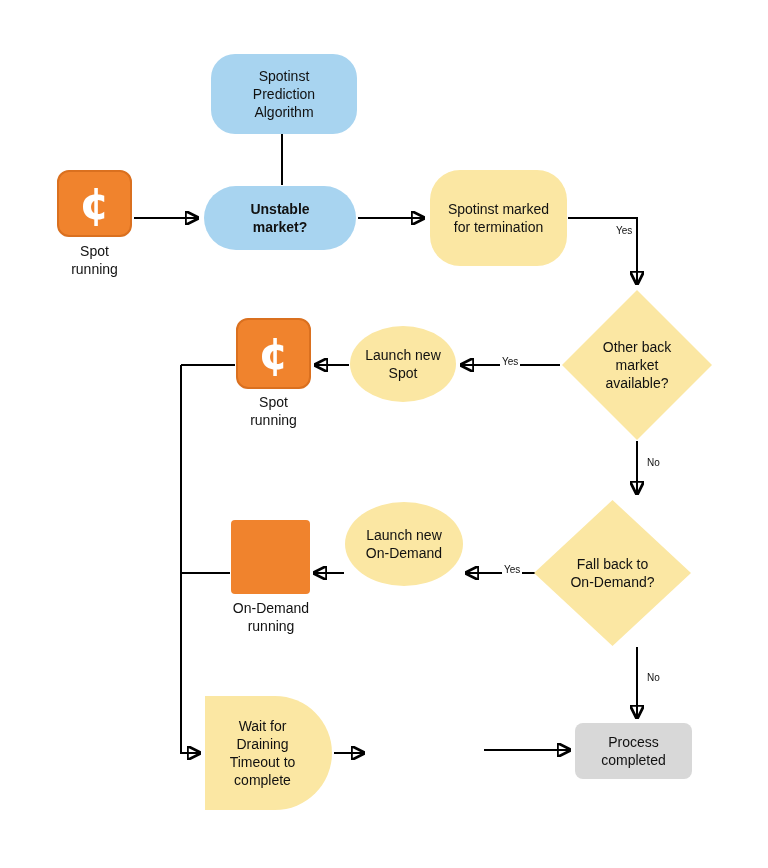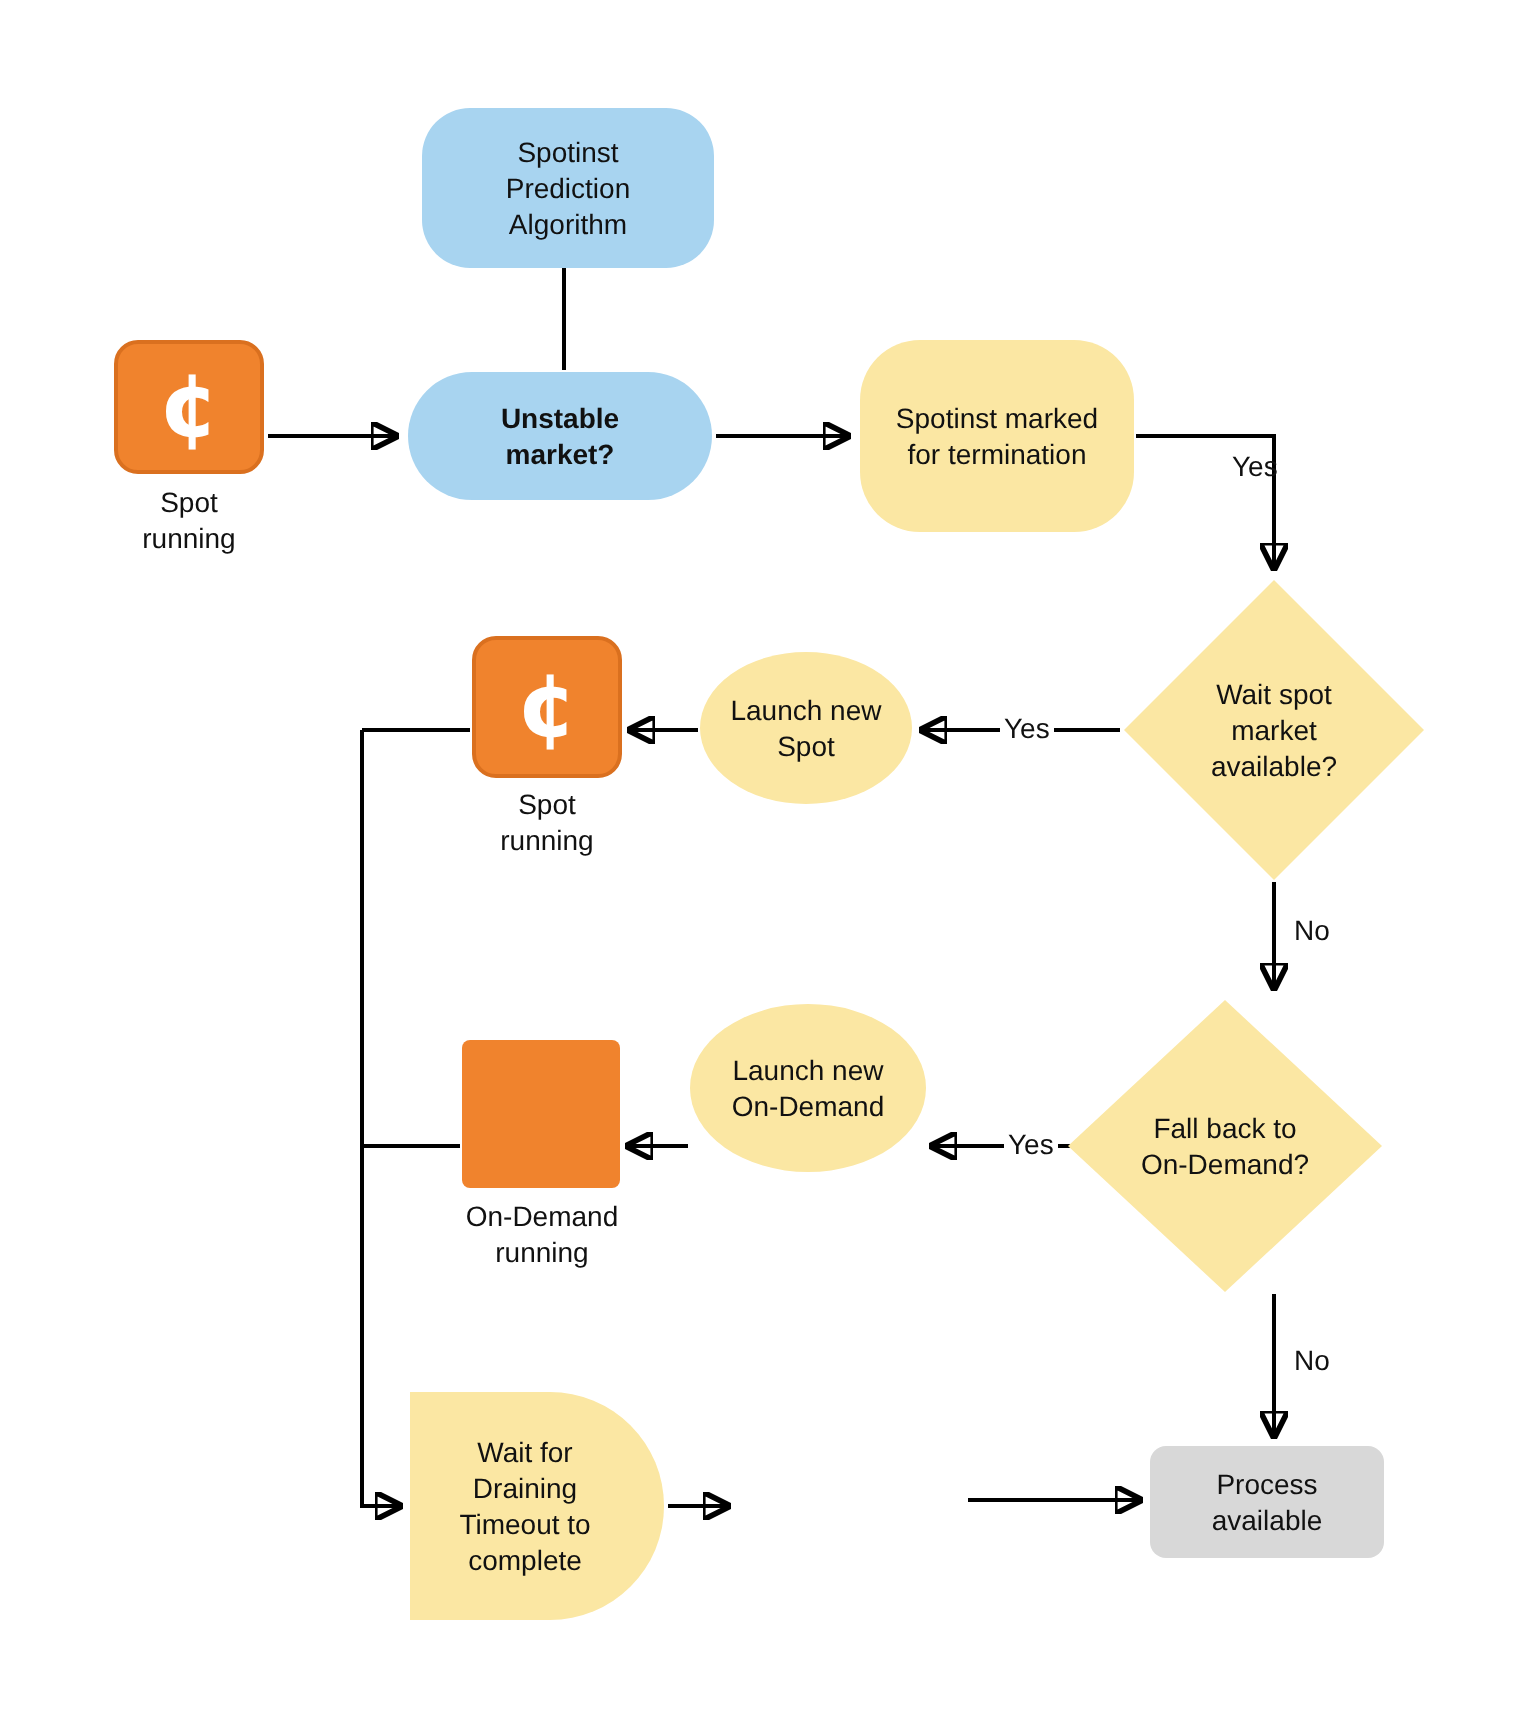--- a/index.html
+++ b/index.html
@@ -22,21 +22,21 @@
   .diamond { clip-path:polygon(50% 0,100% 50%,50% 100%,0 50%); }
   .delay   { border-radius:0 57px 57px 0; }
 
   .icon { position:absolute; background:var(--orange); border:2px solid var(--orangeborder);
           border-radius:12px; display:flex; align-items:center; justify-content:center; z-index:1; }
   .icon .glyph { color:#fff; font-weight:800; font-size:44px; font-family:"DejaVu Sans", sans-serif; line-height:1; }
   .plain-square { position:absolute; background:var(--orange); border-radius:4px; z-index:1; }
 
   .node-label { position:absolute; text-align:center; font-size:14px; line-height:1.25; z-index:1; }
 
-  .edge-label { position:absolute; font-size:14px; z-index:3; padding:0 2px; }
+  .edge-label { position:absolute; font-size:10px; z-index:3; padding:0 2px; }
   .edge-label.onwire { background:#fff; }
 </style>
 </head>
 <body>
 
 <div id="canvas">
 
   <svg class="wires" width="768" height="868">
     <defs>
       <marker id="arrow" viewBox="0 0 10 10" refX="9" refY="5" markerWidth="7" markerHeight="7" orient="auto-start-reverse">
@@ -64,40 +64,40 @@
 
   <div class="icon" style="left:57px; top:170px; width:75px; height:67px;">
     <span class="glyph">¢</span>
   </div>
   <div class="node-label" style="left:57px; top:243px; width:75px;">Spot running</div>
 
   <div class="shape blue pill" style="left:204px; top:186px; width:152px; height:64px; padding:0 22px;font-weight:bold;">Unstable market?</div>
 
   <div class="shape yellow" style="left:430px; top:170px; width:137px; height:96px; border-radius:30px; padding:0 14px;text-align:center;">Spotinst marked for termination</div>
 
-  <div class="shape yellow diamond" style="left:562px; top:290px; width:150px; height:150px; padding:0 28px;">Wait spot market available?</div>
+  <div class="shape yellow diamond" style="left:562px; top:290px; width:150px; height:150px; padding:0 28px;">Other back market available?</div>
 
   <div class="shape yellow ellipse" style="left:350px; top:326px; width:106px; height:76px; padding:0 12px;">Launch new Spot</div>
 
   <div class="icon" style="left:236px; top:318px; width:75px; height:71px;">
     <span class="glyph">¢</span>
   </div>
   <div class="node-label" style="left:236px; top:394px; width:75px;">Spot running</div>
 
   <div class="shape yellow diamond" style="left:534px; top:500px; width:157px; height:146px; padding:0 30px;">Fall back to On-Demand?</div>
 
   <div class="shape yellow ellipse" style="left:345px; top:502px; width:118px; height:84px; padding:0 10px;">Launch new On-Demand</div>
 
   <div class="plain-square" style="left:231px; top:520px; width:79px; height:74px;"></div>
   <div class="node-label" style="left:211px; top:600px; width:120px;">On-Demand running</div>
 
   <div class="shape yellow delay" style="left:205px; top:696px; width:127px; height:114px; padding:0 22px 0 10px;">Wait for Draining Timeout to complete</div>
 
 
-  <div class="shape gray" style="left:575px; top:723px; width:117px; height:56px; border-radius:8px; padding:0 10px;">Process available</div>
+  <div class="shape gray" style="left:575px; top:723px; width:117px; height:56px; border-radius:8px; padding:0 10px;">Process completed</div>
 
   <div class="edge-label" style="left:614px; top:225px;">Yes</div>
   <div class="edge-label onwire" style="left:500px; top:356px;">Yes</div>
   <div class="edge-label" style="left:645px; top:457px;">No</div>
   <div class="edge-label onwire" style="left:502px; top:564px;">Yes</div>
   <div class="edge-label" style="left:645px; top:672px;">No</div>
 
 </div>
 
 </body></html>

